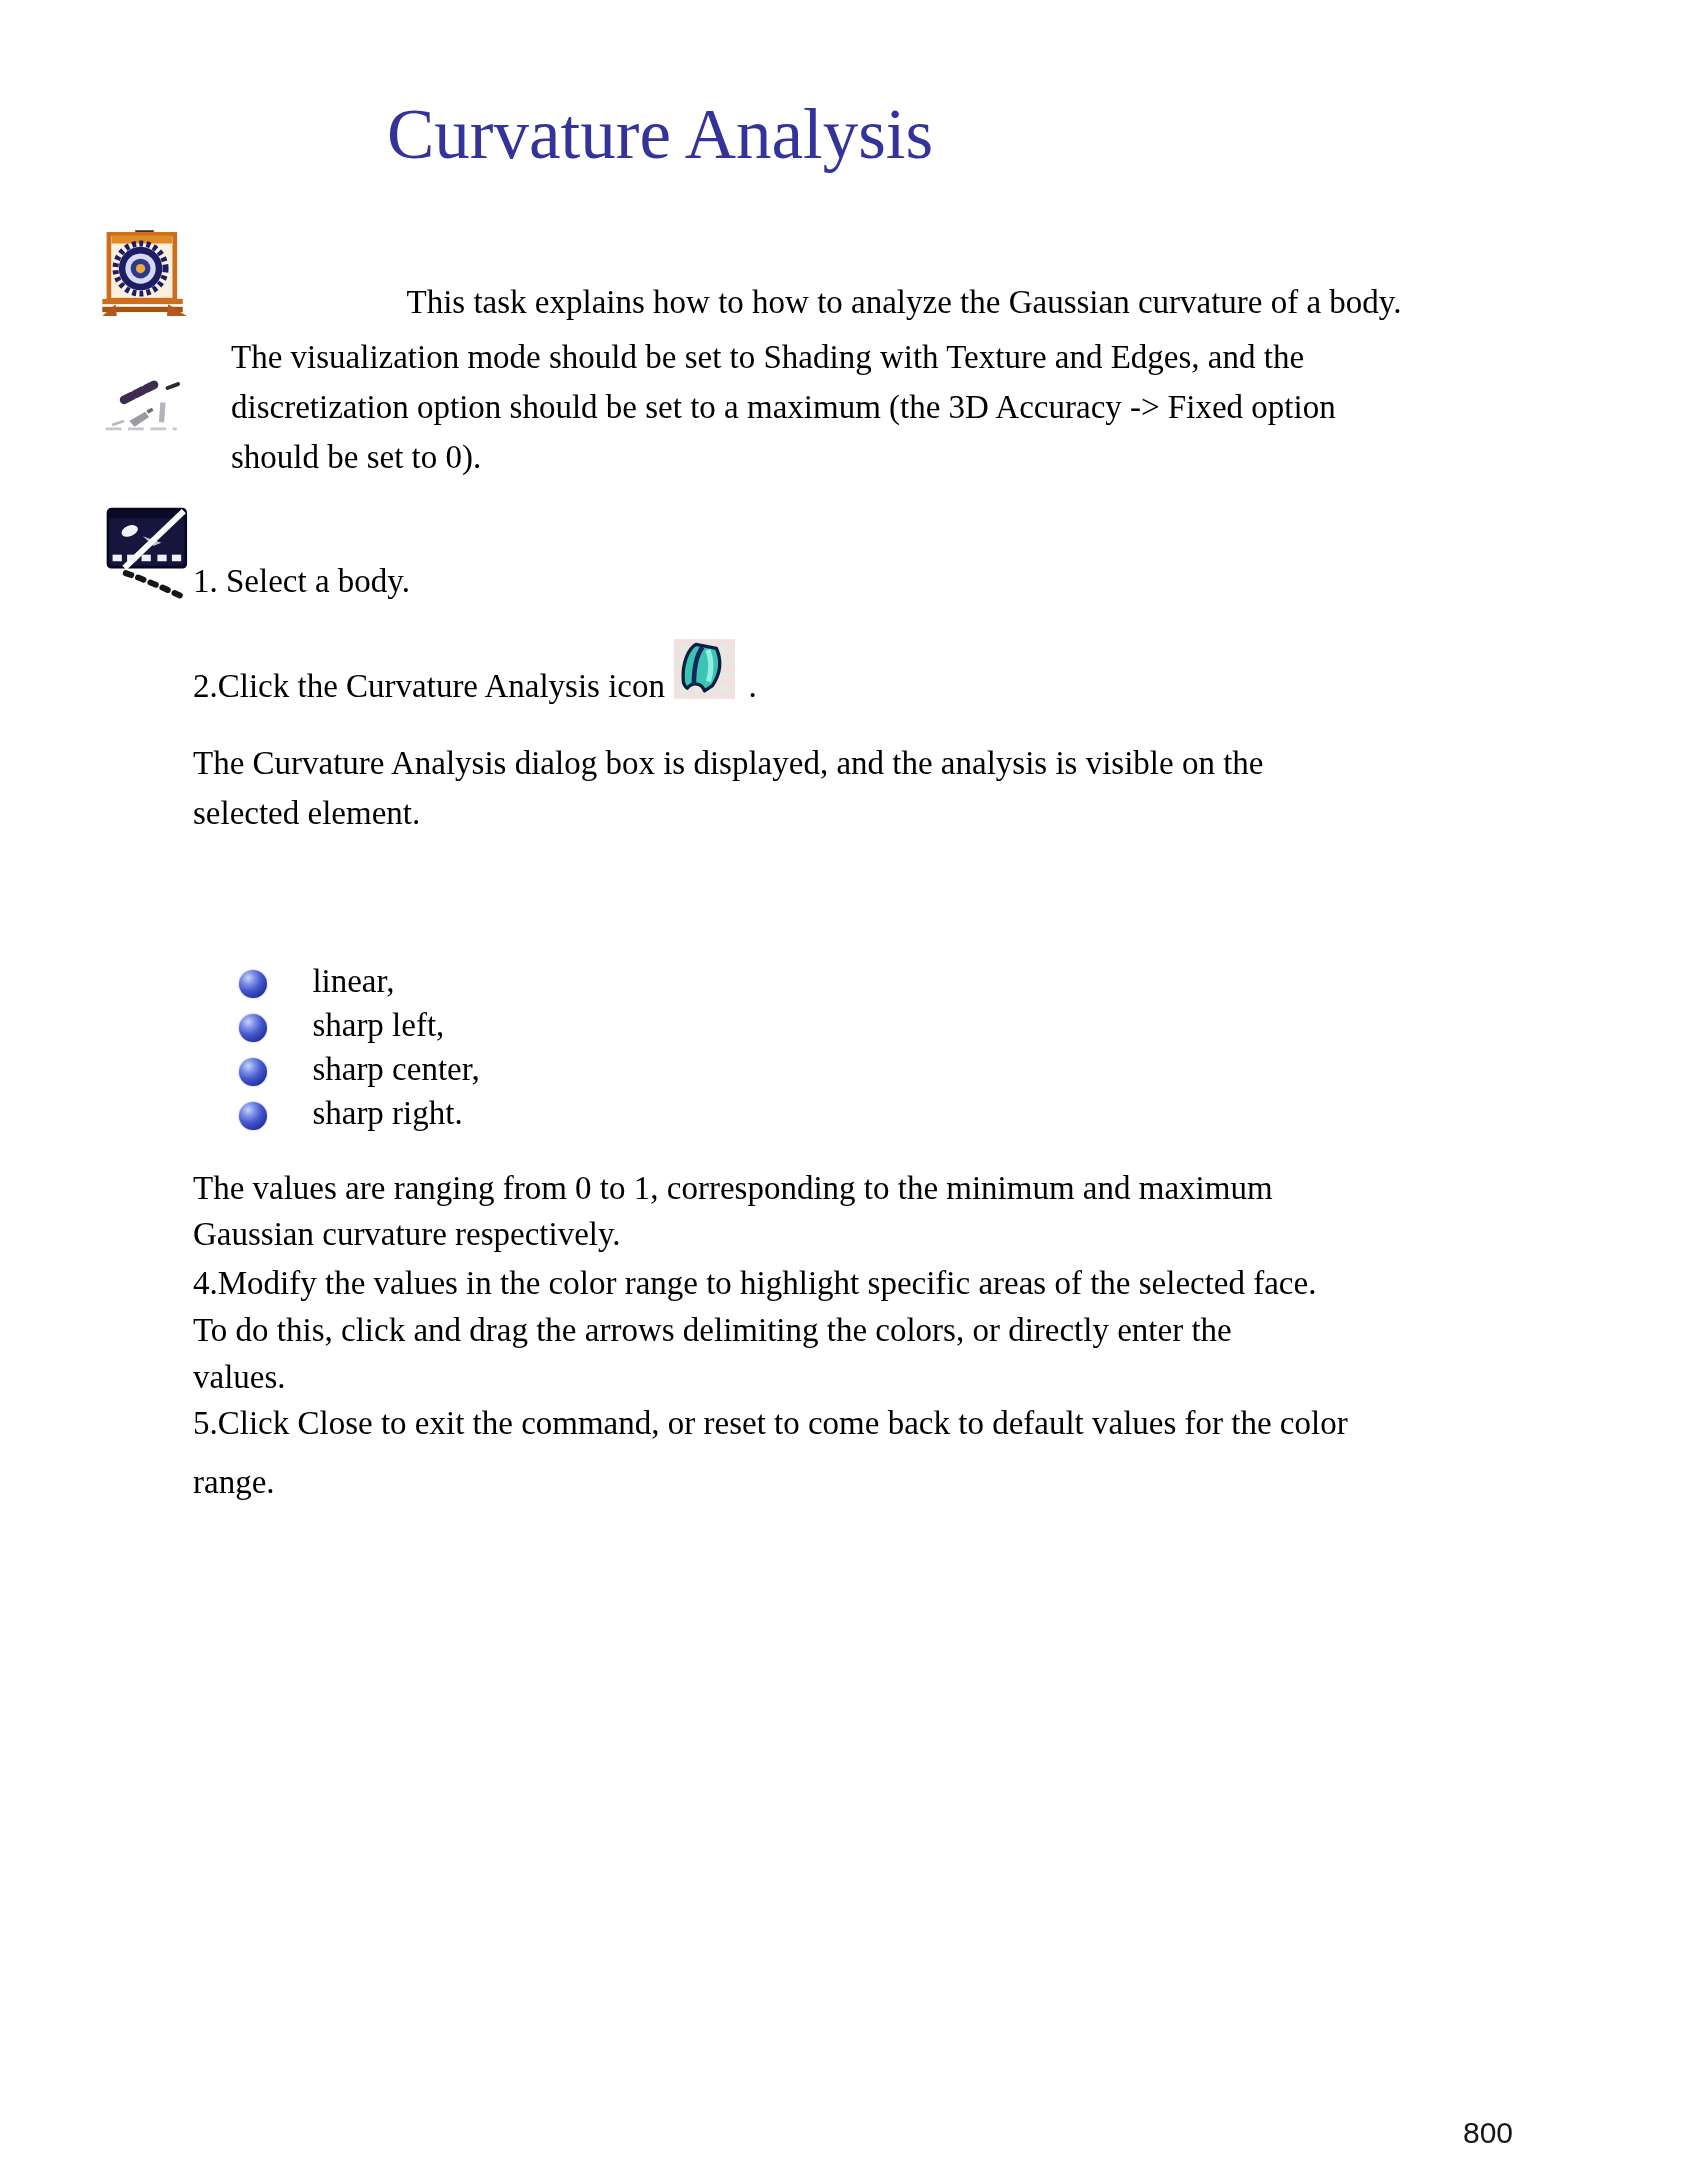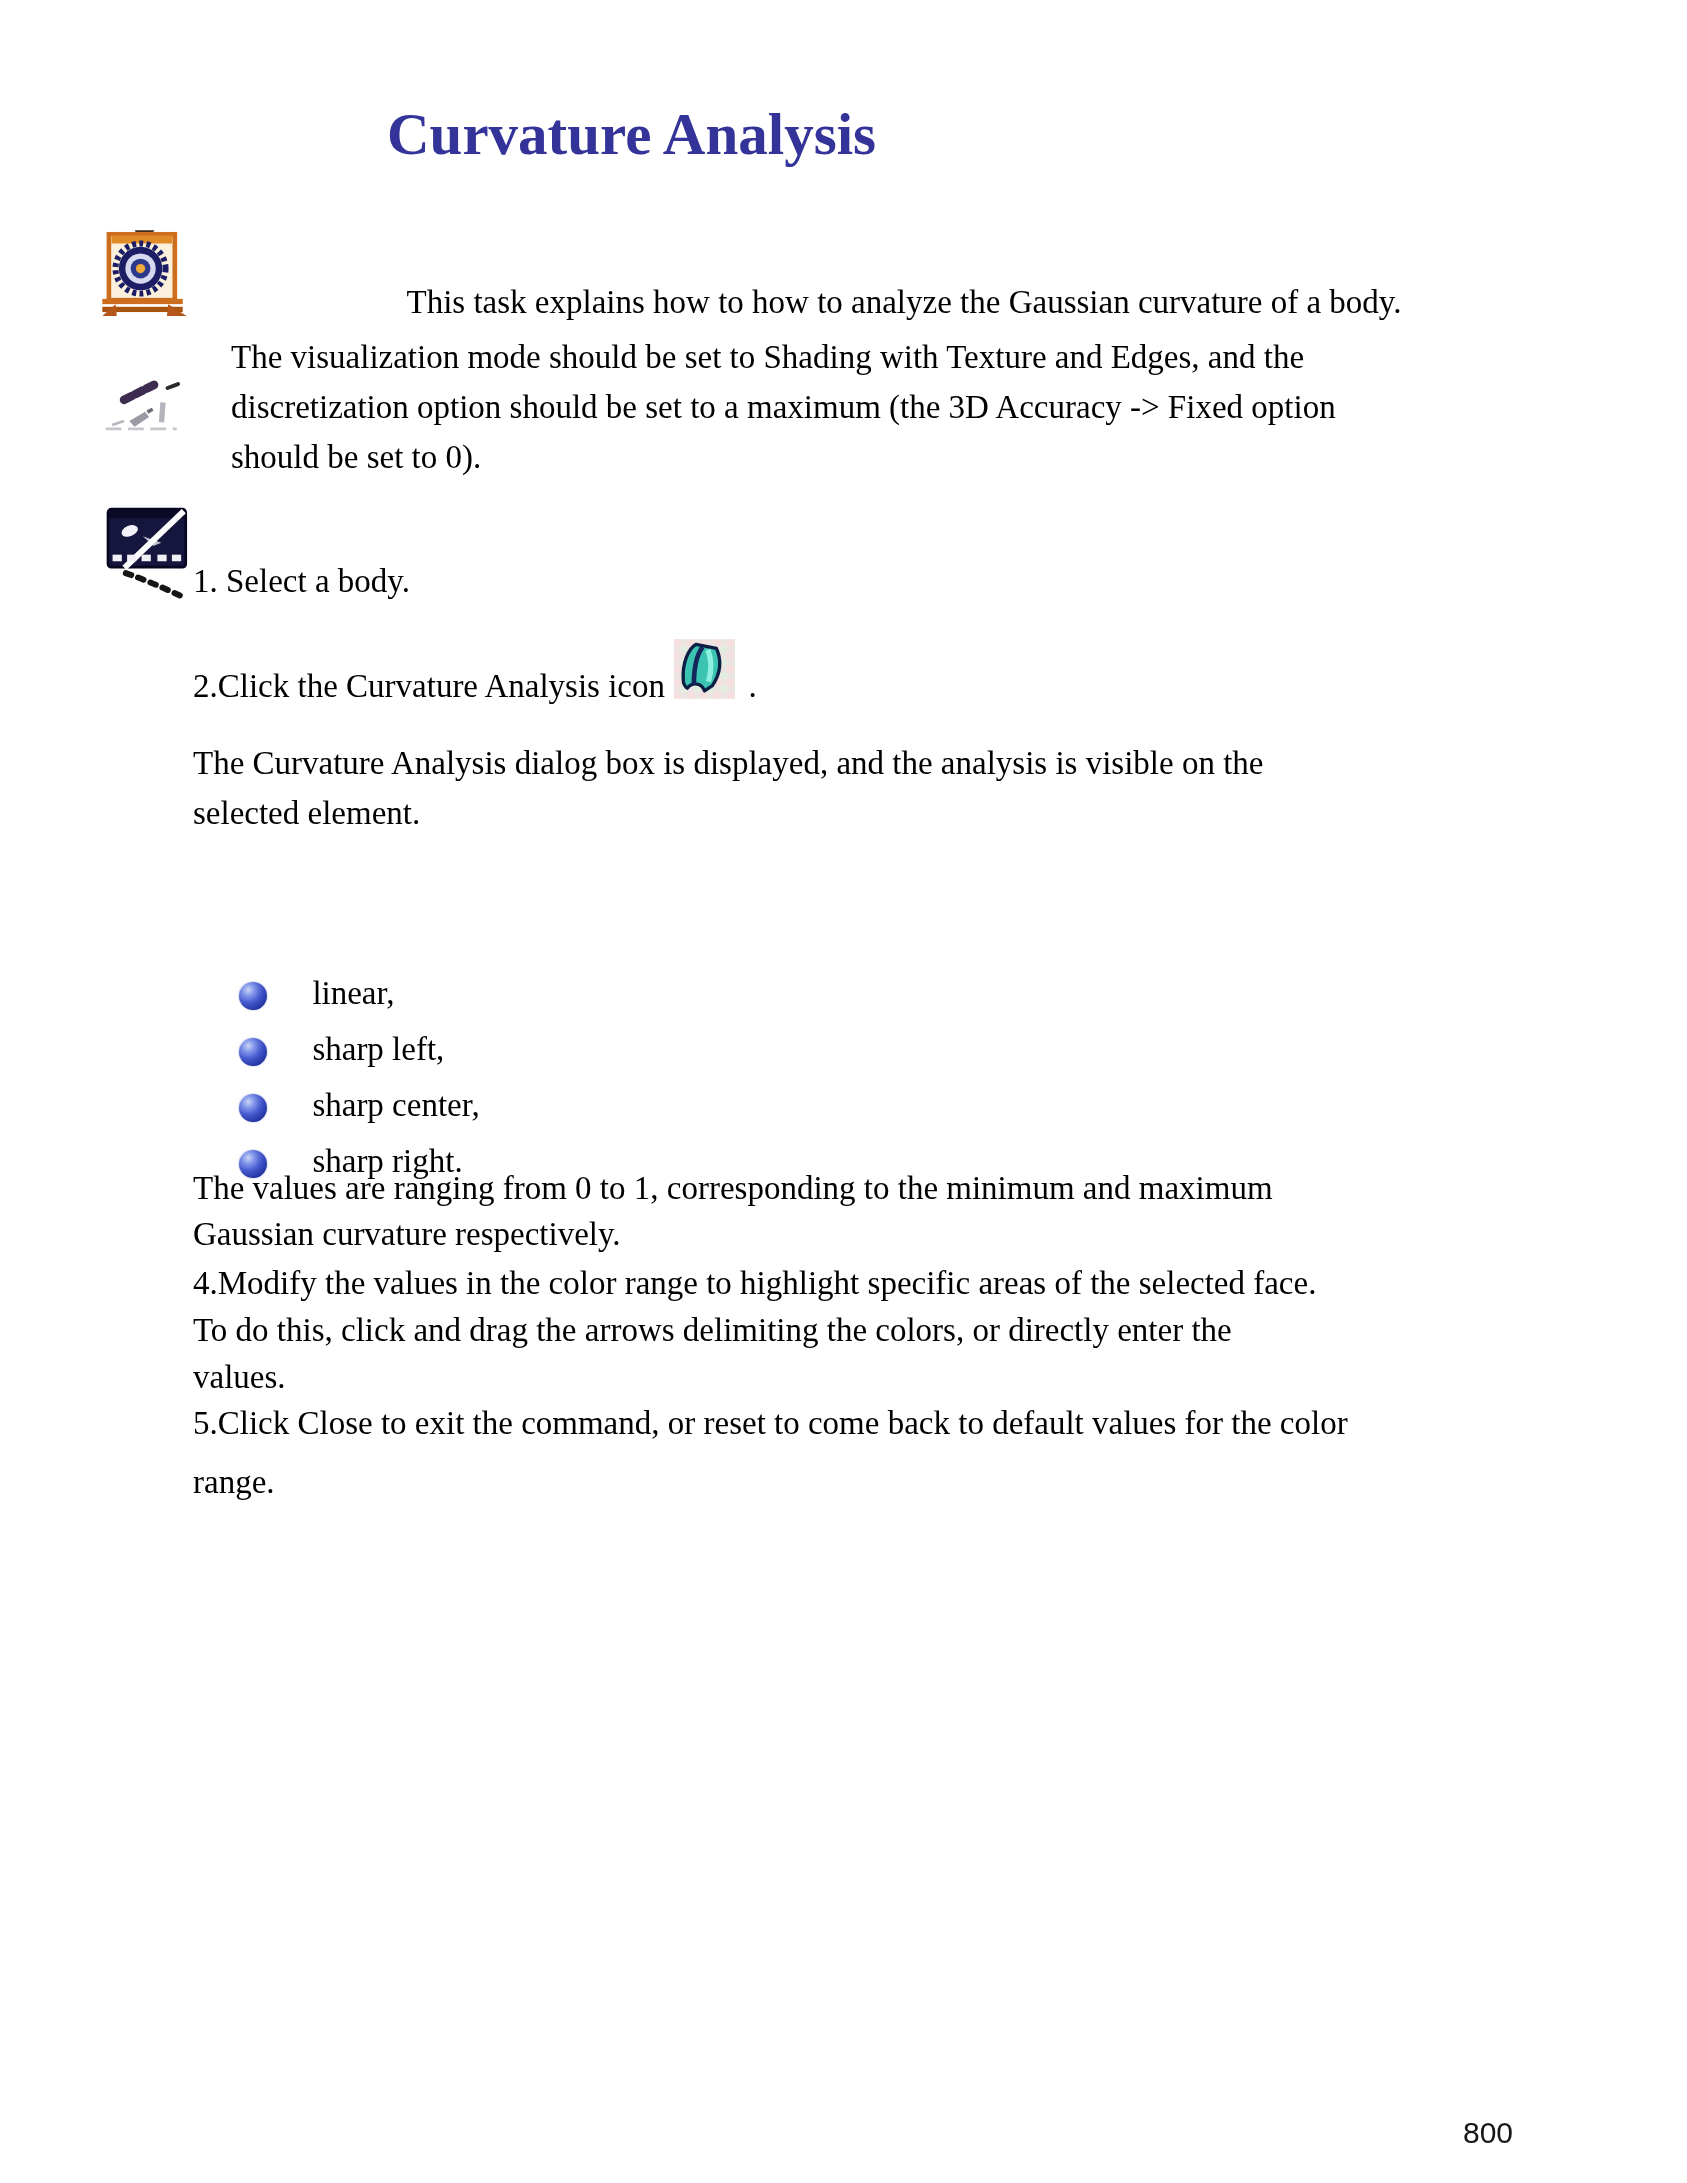--- a/index.html
+++ b/index.html
@@ -9,21 +9,21 @@
     font-family:"Liberation Serif", serif;
     position:relative;
   }
   .page {
     position:absolute; left:0; top:0;
     width:1687px; height:2183px;
     background:#ffffff; overflow:hidden;
   }
   .title {
     position:absolute; left:387px; top:93px;
-    font-size:59px; line-height:83px; font-weight:bold;
+    font-size:71px; line-height:83px; font-weight:normal;
     color:#333399; white-space:nowrap;
     font-family:"Liberation Serif", serif;
   }
   .para {
     position:absolute; left:193px; width:1422px;
     font-size:33px; line-height:48px; color:#000000;
     white-space:pre-line;
   }
   .icon { position:absolute; display:block; }
   .icon svg { display:block; width:100%; height:100%; }
@@ -33,21 +33,21 @@
   .step2row { display:flex; align-items:flex-start; white-space:nowrap; }
   .step2row span { line-height:48px; }
   .icon-curvature {
     position:static; width:61px; height:60px;
     margin:-23px 13.2px 0 9.3px; flex:0 0 auto;
   }
   .bullets {
     position:absolute; left:239px; top:959px;
     display:flex; flex-direction:column;
   }
-  .bullet-row { display:flex; height:44px;margin-top:12px; }
+  .bullet-row { display:flex; height:44px; }
   .sphere {
     width:28.4px; height:28.4px; margin:10.6px 45px 0 0;
     border-radius:50%; flex:0 0 auto;
     background:radial-gradient(circle at 33% 28%, #c9d4f7 0%, #8296ea 22%, #4557cd 48%, #2436a2 75%, #1b2b8c 100%);
     box-shadow:0 0 2px rgba(70,90,190,.55);
   }
   .bullet-text { font-size:33px; line-height:44px; color:#000000; }
   .pageno {
     position:absolute; left:1463px; top:2116px;
     font-family:"Liberation Sans", sans-serif;

